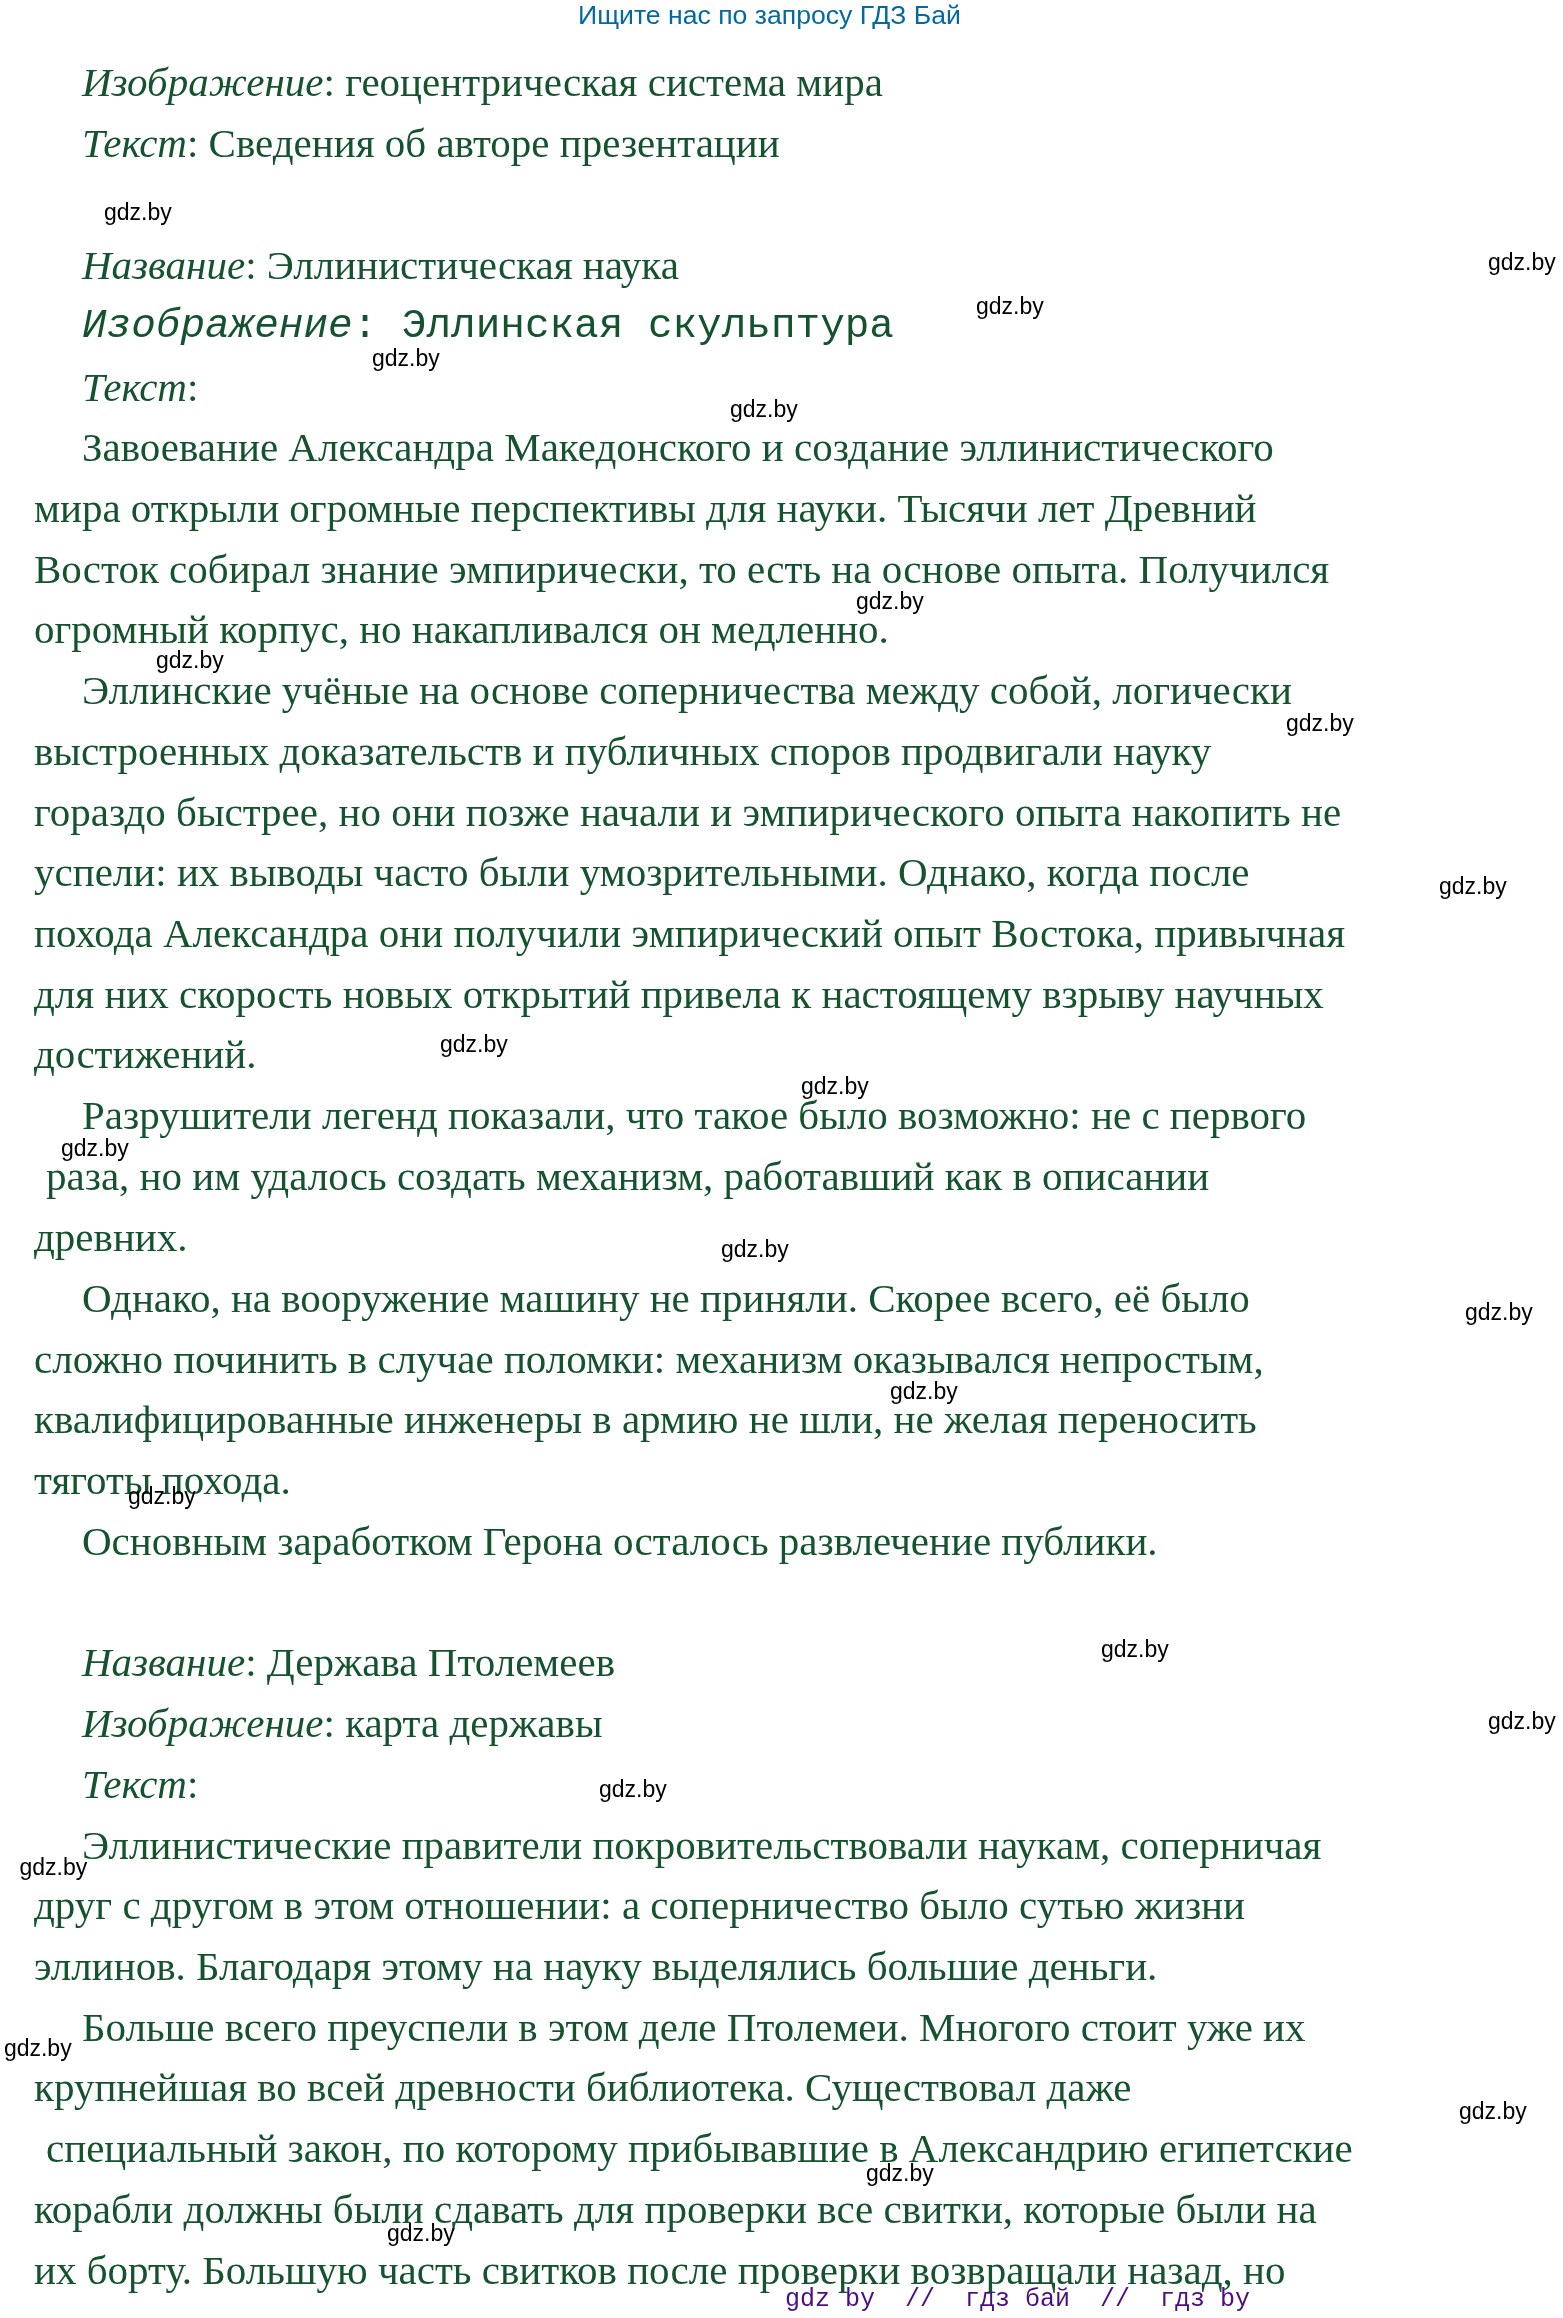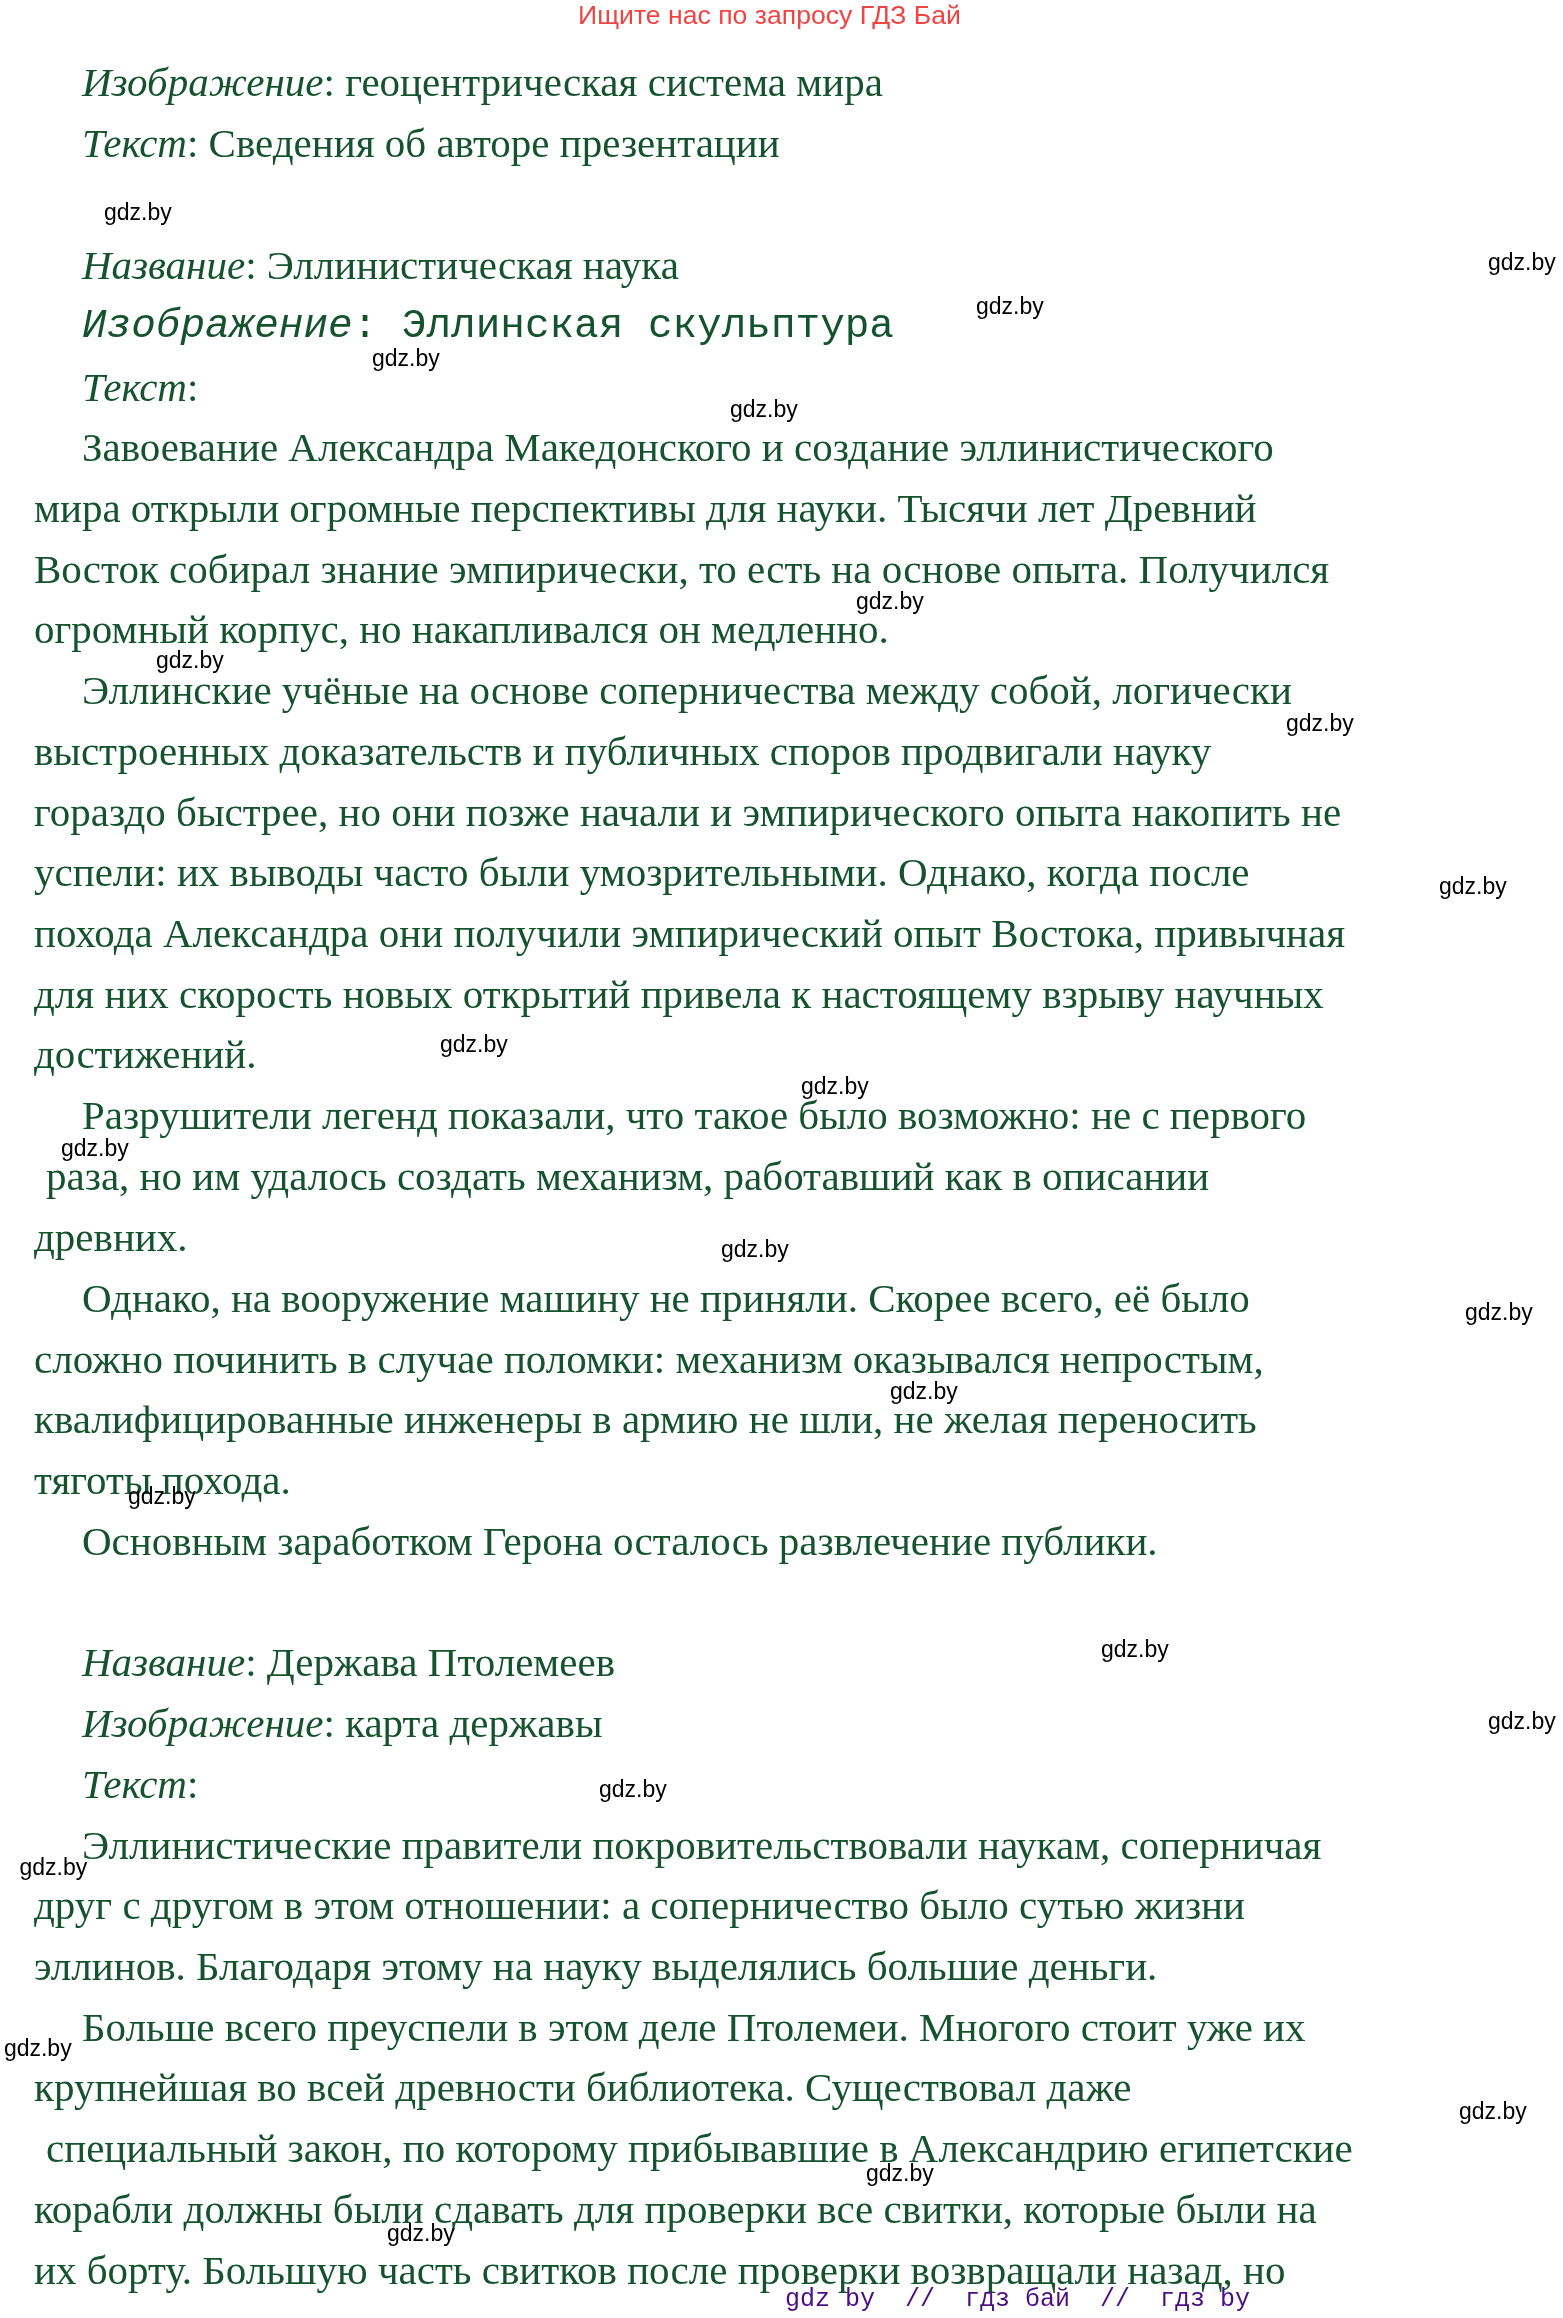--- a/index.html
+++ b/index.html
@@ -1,20 +1,20 @@
 <!DOCTYPE html>
 <html style="font-size:12.5px"><head>
 <meta charset="utf-8">
 <style>
   html, body { margin: 0; padding: 0; background: #ffffff; }
   body { width: 1563px; height: 2319px; position: relative; overflow: hidden; }
   .top-link {
     position: absolute; left: 0; width: 1539px; top: 0; text-align: center;
     font-family: "Liberation Sans", sans-serif; font-size: 26.6px; line-height: 31px;
-    color: #ef4444;
+    color: #0369a1;
   }
   .line {
     position: absolute; white-space: nowrap;
     font-family: "Liberation Serif", serif; font-size: 41px; line-height: 47px;
     color: #14532d;
   }
   .line .lbl { font-style: italic; }
   .wm {
     position: absolute; white-space: nowrap;
     font-family: "Liberation Sans", sans-serif; font-size: 23px; line-height: 25px;

